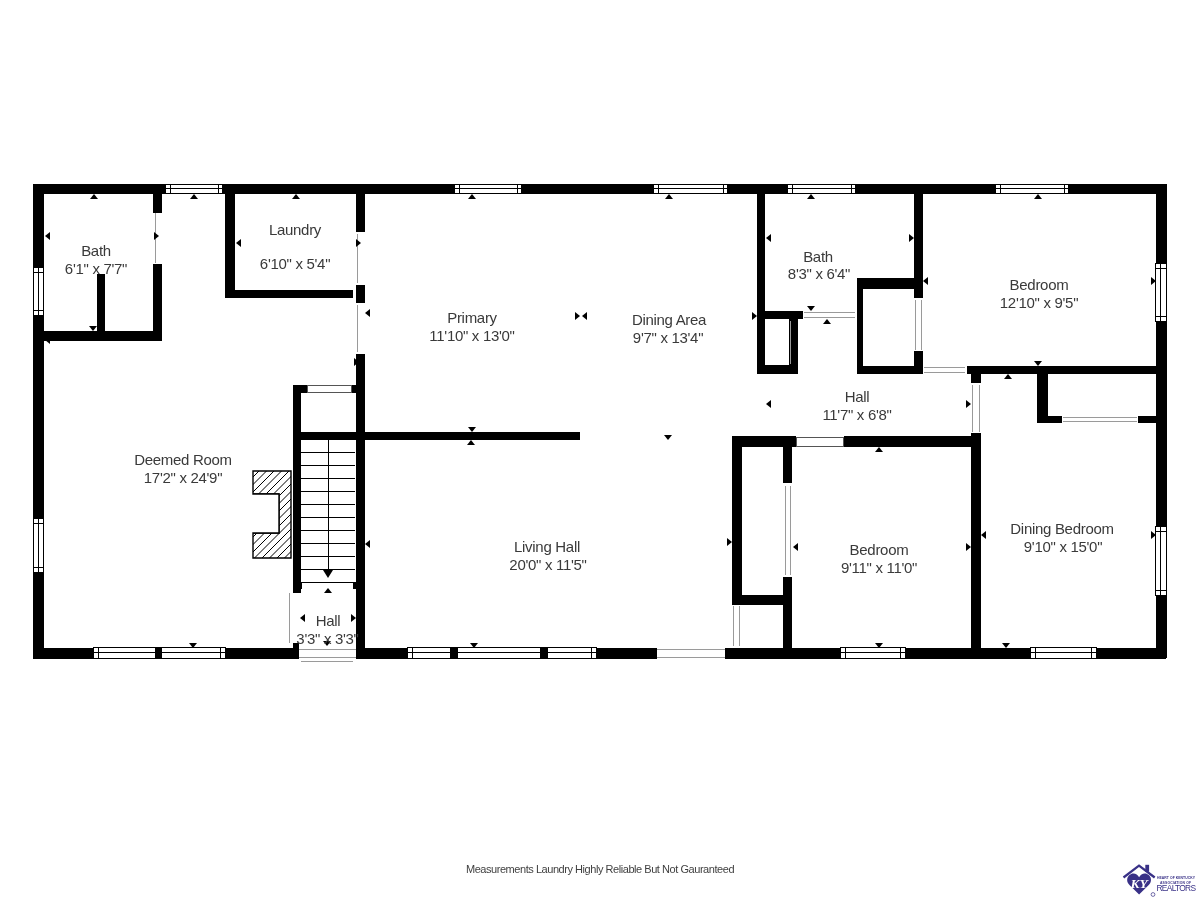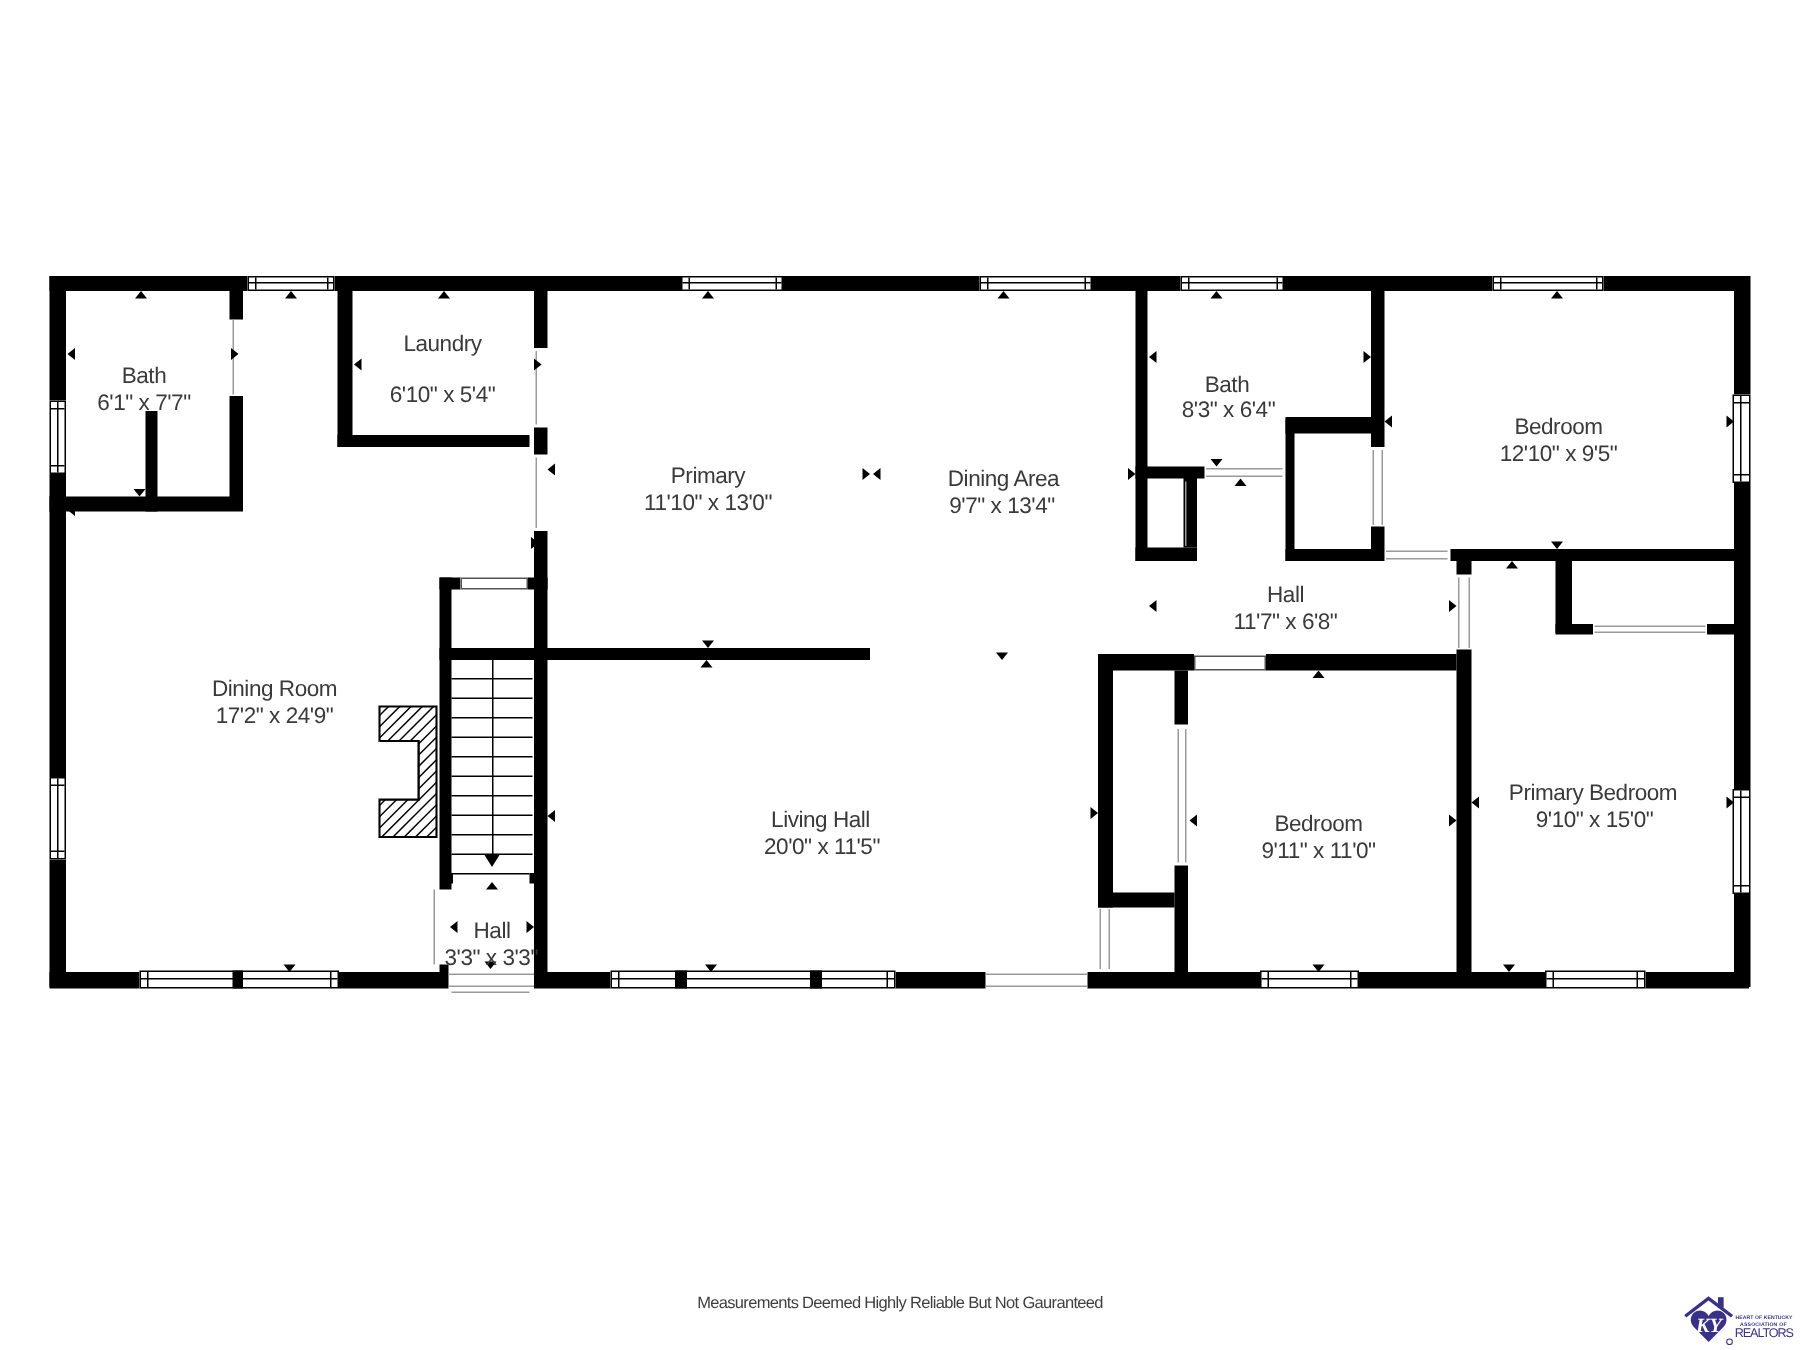--- a/index.html
+++ b/index.html
@@ -274,34 +274,34 @@
 <div class="lab" style="left:295px;top:230px">Laundry</div>
 <div class="lab" style="left:295px;top:264px">6'10" x 5'4"</div>
 <div class="lab" style="left:472px;top:318px">Primary</div>
 <div class="lab" style="left:472px;top:336px">11'10" x 13'0"</div>
 <div class="lab" style="left:669px;top:320px">Dining Area</div>
 <div class="lab" style="left:668px;top:338px">9'7" x 13'4"</div>
 <div class="lab" style="left:818px;top:257px">Bath</div>
 <div class="lab" style="left:819px;top:274px">8'3" x 6'4"</div>
 <div class="lab" style="left:1039px;top:285px">Bedroom</div>
 <div class="lab" style="left:1039px;top:303px">12'10" x 9'5"</div>
-<div class="lab" style="left:183px;top:460px">Dining Room</div>
+<div class="lab" style="left:183px;top:460px">Deemed Room</div>
 <div class="lab" style="left:183px;top:478px">17'2" x 24'9"</div>
 <div class="lab" style="left:857px;top:397px">Hall</div>
 <div class="lab" style="left:857px;top:415px">11'7" x 6'8"</div>
 <div class="lab" style="left:547px;top:547px">Living Hall</div>
 <div class="lab" style="left:548px;top:565px">20'0" x 11'5"</div>
 <div class="lab" style="left:879px;top:550px">Bedroom</div>
 <div class="lab" style="left:879px;top:568px">9'11" x 11'0"</div>
-<div class="lab" style="left:1062px;top:529px">Primary Bedroom</div>
+<div class="lab" style="left:1062px;top:529px">Dining Bedroom</div>
 <div class="lab" style="left:1063px;top:547px">9'10" x 15'0"</div>
 <div class="lab" style="left:328px;top:621px">Hall</div>
 <div class="lab" style="left:327.5px;top:639px">3'3" x 3'3"</div>
 
-<div style="position:absolute;left:600px;top:869px;transform:translate(-50%,-50%);font-size:11px;letter-spacing:-0.45px;color:#3f3f3f;white-space:nowrap">Measurements Deemed Highly Reliable But Not Gauranteed</div>
+<div style="position:absolute;left:600px;top:869px;transform:translate(-50%,-50%);font-size:11px;letter-spacing:-0.45px;color:#3f3f3f;white-space:nowrap">Measurements Laundry Highly Reliable But Not Gauranteed</div>
 
 <svg style="position:absolute;left:1116px;top:855px" width="84" height="45" viewBox="0 0 84 45">
 <path d="M6.8,21.6 L23,9.2 L39.4,21.6 L38,23.4 L23,12 L8.2,23.4 Z" fill="#393187"></path>
 <rect x="29.3" y="9.8" width="3.8" height="7" fill="#393187"></rect>
 <path d="M23.1,22.3 C21.6,19.3 18.3,17.8 15.2,19 C11.5,20.4 10.1,24.8 12.1,28.2 C12.5,28.9 13.1,29.6 13.7,30.2 L23.1,39.6 L32.5,30.2 C33.1,29.6 33.7,28.9 34.1,28.2 C36.1,24.8 34.7,20.4 31,19 C27.9,17.8 24.6,19.3 23.1,22.3 Z" fill="#393187"></path>
 <text x="14.6" y="33" font-family="Liberation Serif,serif" font-weight="bold" font-style="italic" font-size="13.5" fill="#fff">KY</text>
 <circle cx="37" cy="39.5" r="1.9" fill="none" stroke="#393187" stroke-width="0.7"></circle>
 <text x="41" y="24" font-family="Liberation Sans" font-weight="bold" font-size="3.4" fill="#393187" textLength="38">HEART OF KENTUCKY</text>
 <text x="44" y="28.7" font-family="Liberation Sans" font-weight="bold" font-size="3.4" fill="#393187" textLength="31">ASSOCIATION OF</text>
 <text x="40.5" y="36" font-family="Liberation Sans" font-size="8.4" fill="#393187" textLength="39.5">REALTORS</text>

